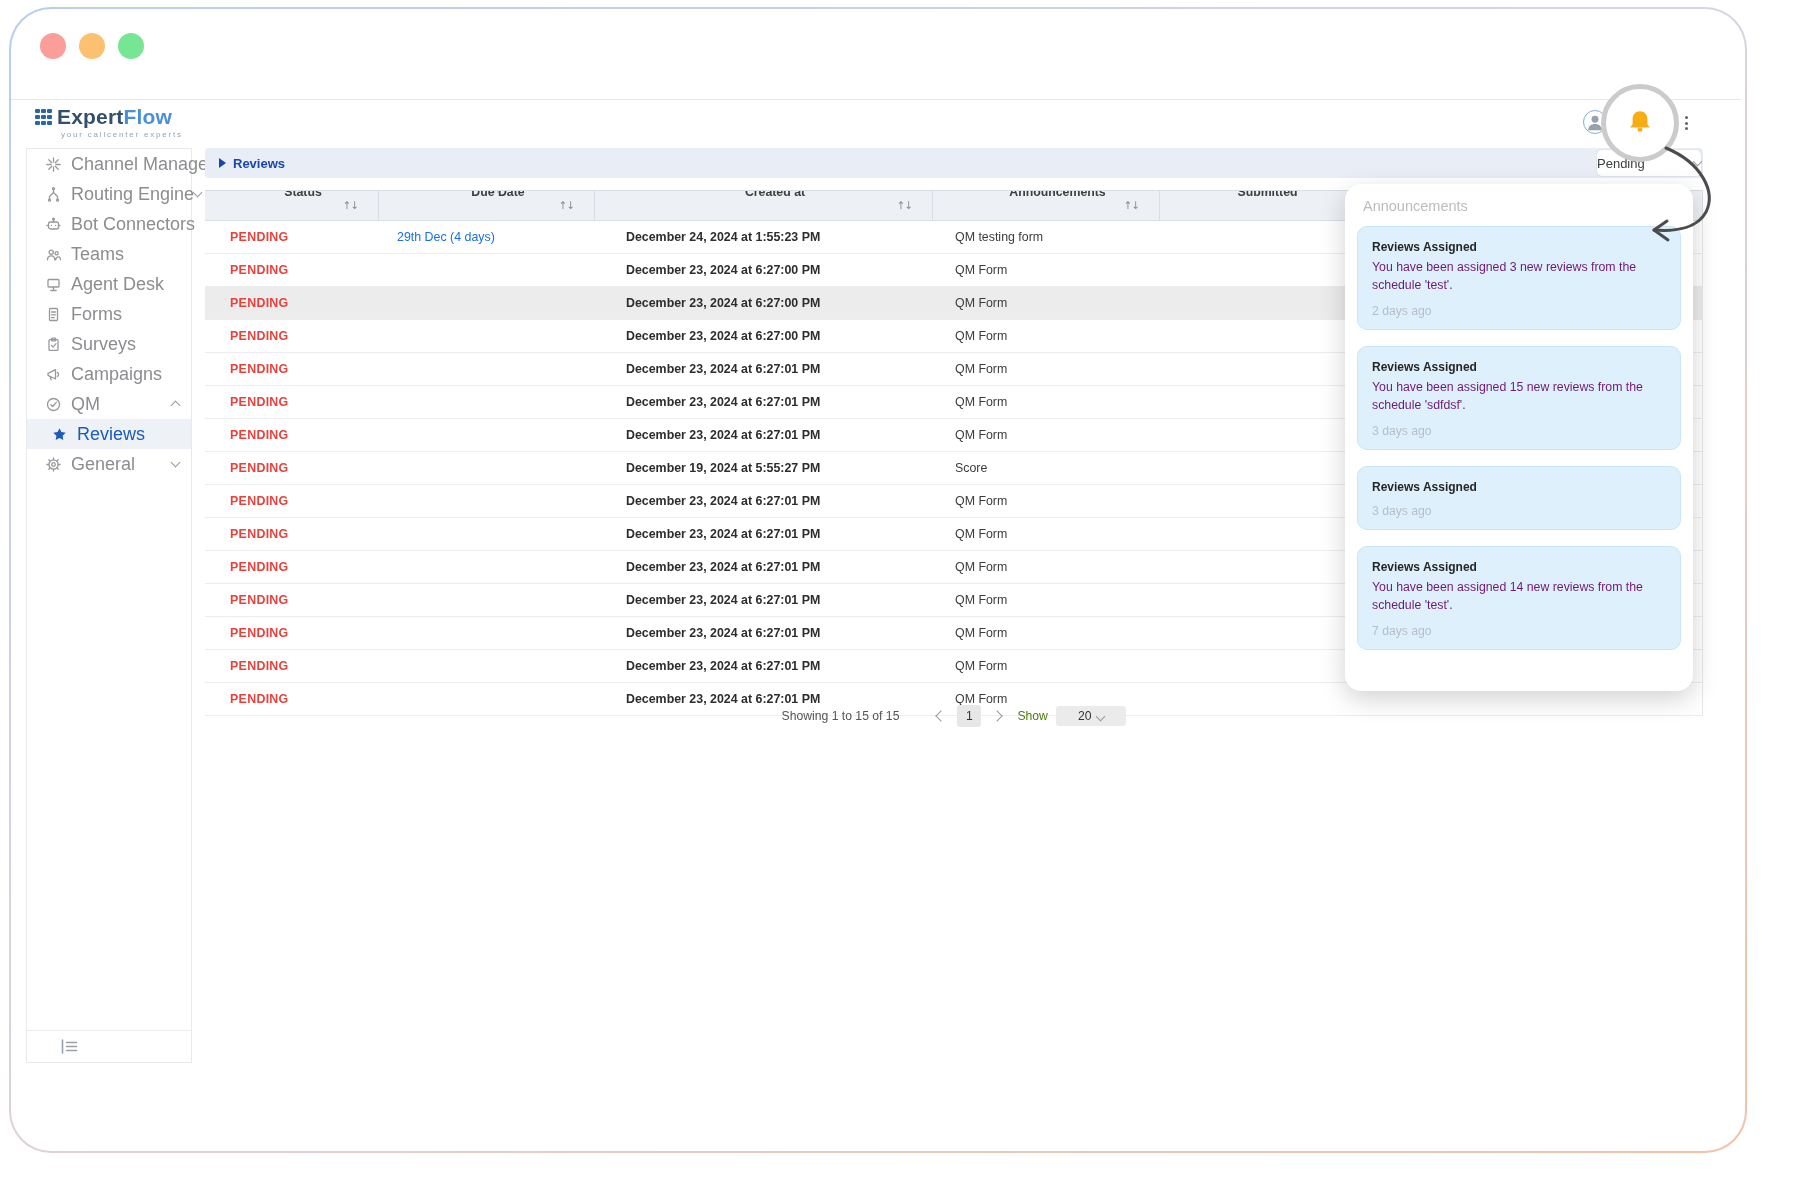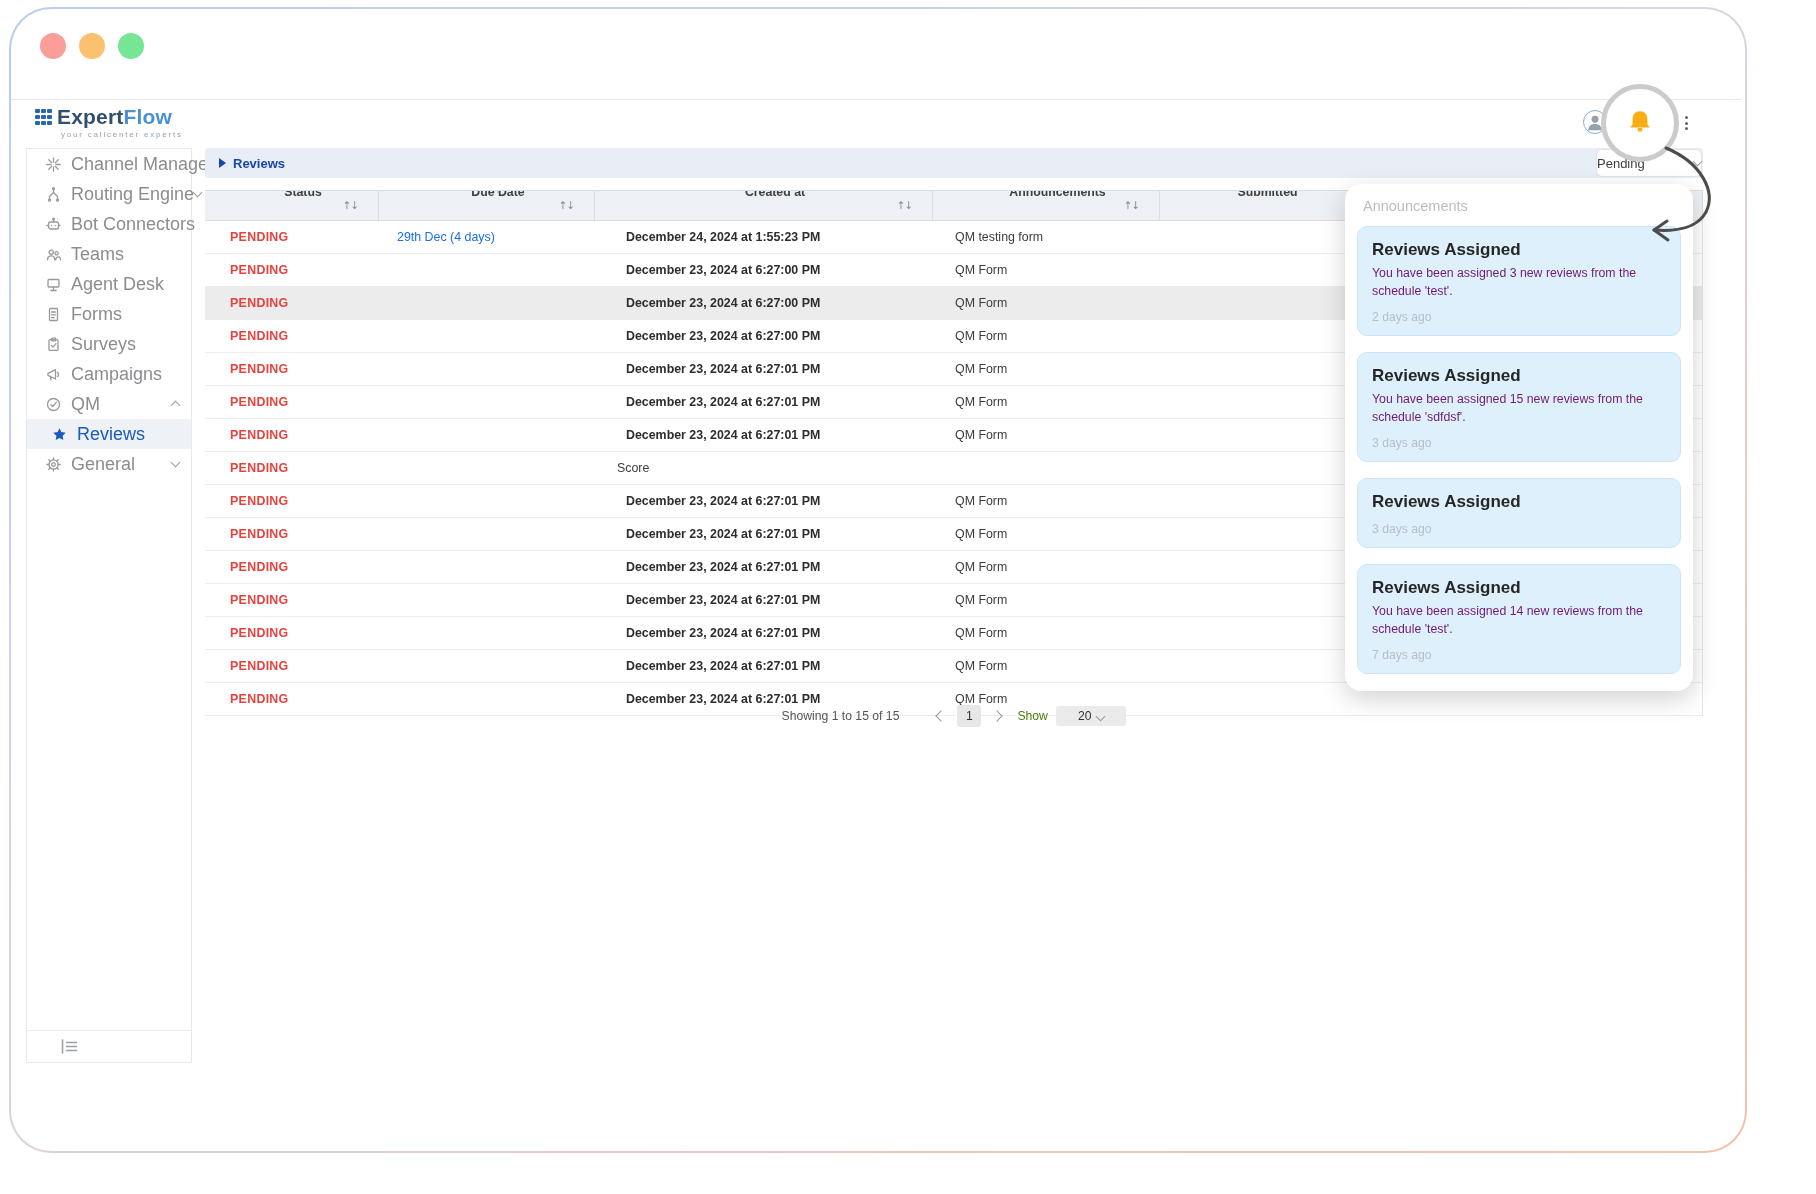--- a/index.html
+++ b/index.html
@@ -91,21 +91,21 @@
   .pg-show{margin:0 8px 0 4px;color:#4d7c0f;}
   .pg-size{height:20px;padding:0 22px;background:#ebebeb;border-radius:3px;display:flex;align-items:center;gap:6px;color:#333;}
   .pg-size .chev{margin:0;}
 
   
   .panel{position:absolute;left:1345px;top:184px;width:348px;height:507px;background:#fff;border-radius:16px;
          box-shadow:0 8px 26px rgba(0,0,0,.18);z-index:40;box-sizing:border-box;padding:10px 12px;}
   .panel-title{font-size:14.5px;color:#bcbcbc;margin:4px 0 12px 6px;}
   .card{background:#def0fb;border:1px solid #c8e6f7;border-radius:10px;padding:13px 14px 11px 14px;
         margin-bottom:16px;box-sizing:border-box;}
-  .card-title{font-size:17px;font-weight:700;color:#262626;}
+  .card-title{font-size:12px;font-weight:700;color:#262626;}
   .card-body{font-size:12.3px;color:#701a75;line-height:17.5px;margin-top:5px;}
   .card-time{font-size:12.2px;color:#b6bfc8;margin-top:10px;}
 </style>
 </head>
 <body>
 
 <div class="page">
   <div class="window"></div>
 
   <div class="tl" style="left: 40px; background: rgb(251, 158, 153);"></div>
@@ -362,20 +362,21 @@
           <div class="cell status">PENDING</div>
           <div class="cell due"></div>
           <div class="cell created">December 23, 2024 at 6:27:01 PM</div>
           <div class="cell quest">QM Form</div>
           <div class="cell submitted"></div>
           <div class="cell last"></div>
         </div>
         <div class="trow">
           <div class="cell status">PENDING</div>
           <div class="cell due"></div>
+          <div class="cell created">December 19, 2024 at 5:55:27 PM</div>
           <div class="cell quest">Score</div>
           <div class="cell submitted"></div>
           <div class="cell last"></div>
         </div>
         <div class="trow">
           <div class="cell status">PENDING</div>
           <div class="cell due"></div>
           <div class="cell created">December 23, 2024 at 6:27:01 PM</div>
           <div class="cell quest">QM Form</div>
           <div class="cell submitted"></div>

